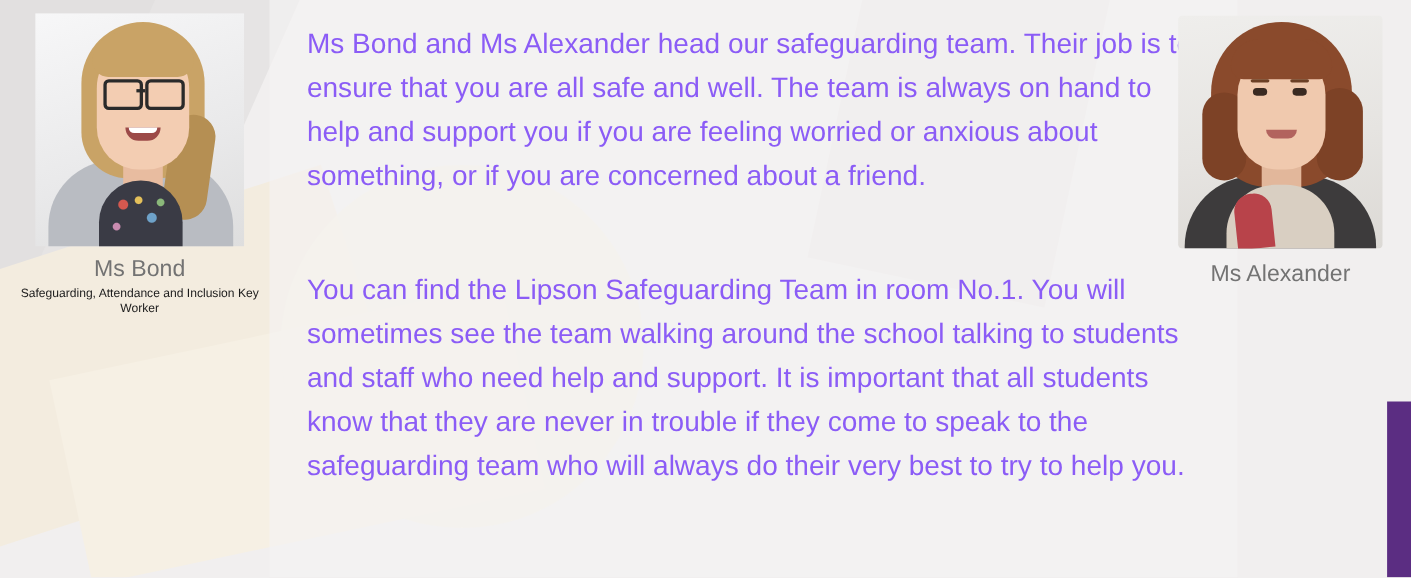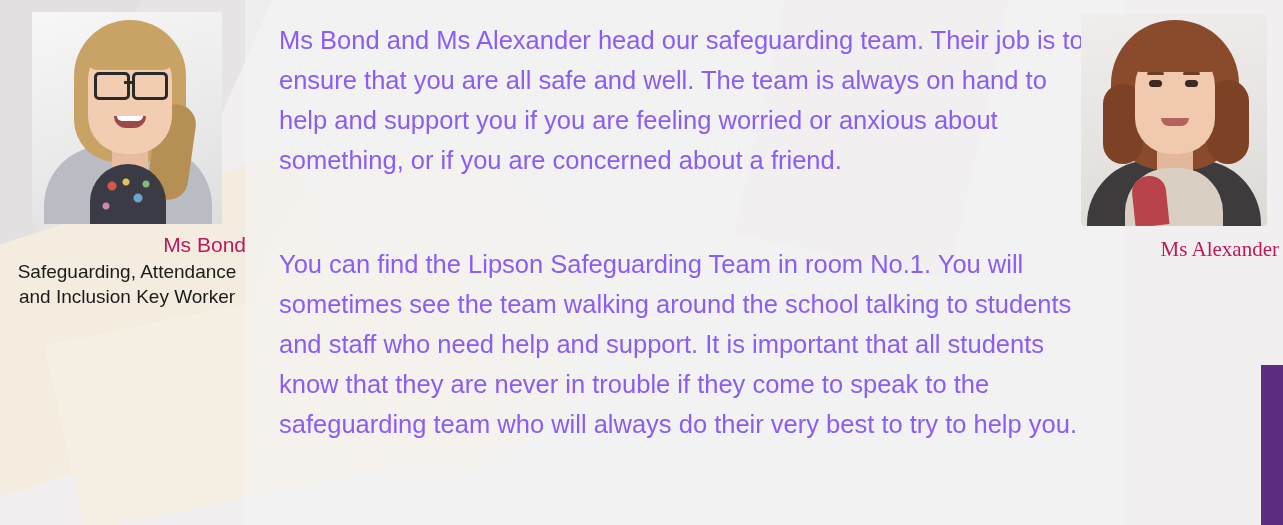--- a/index.html
+++ b/index.html
@@ -108,24 +108,23 @@
   .person {
     position: absolute;
     text-align: center;
   }
   .person-left {
     left: 8px;
     top: 12px;
     width: 238px;
   }
   .person-right {
-    right: 4px;
+    right: 14px;
     top: 14px;
     width: 210px;
-    font-family: Liberation Serif, serif;
   }
 
   .photo {
     position: relative;
     margin: 0 auto;
     overflow: hidden;
   }
   .photo-left {
     width: 190px;
     height: 212px;
@@ -133,25 +132,24 @@
   .photo-right {
     width: 186px;
     height: 212px;
     border-radius: 4px;
   }
 
   .person-name {
     font-size: 21px;
     line-height: 1.15;
     margin-top: 9px;
-    color: #be185d;
-    text-align: right;
+    color: #737373;
   }
   .person-role {
-    font-size: 19px;
+    font-size: 11px;
     line-height: 1.3;
     margin-top: 3px;
     color: #1b1b1b;
   }
   .person-right .person-name {
     font-size: 21px;
     margin-top: 11px;
   }
   .person-right .person-role {
     font-size: 18px;

